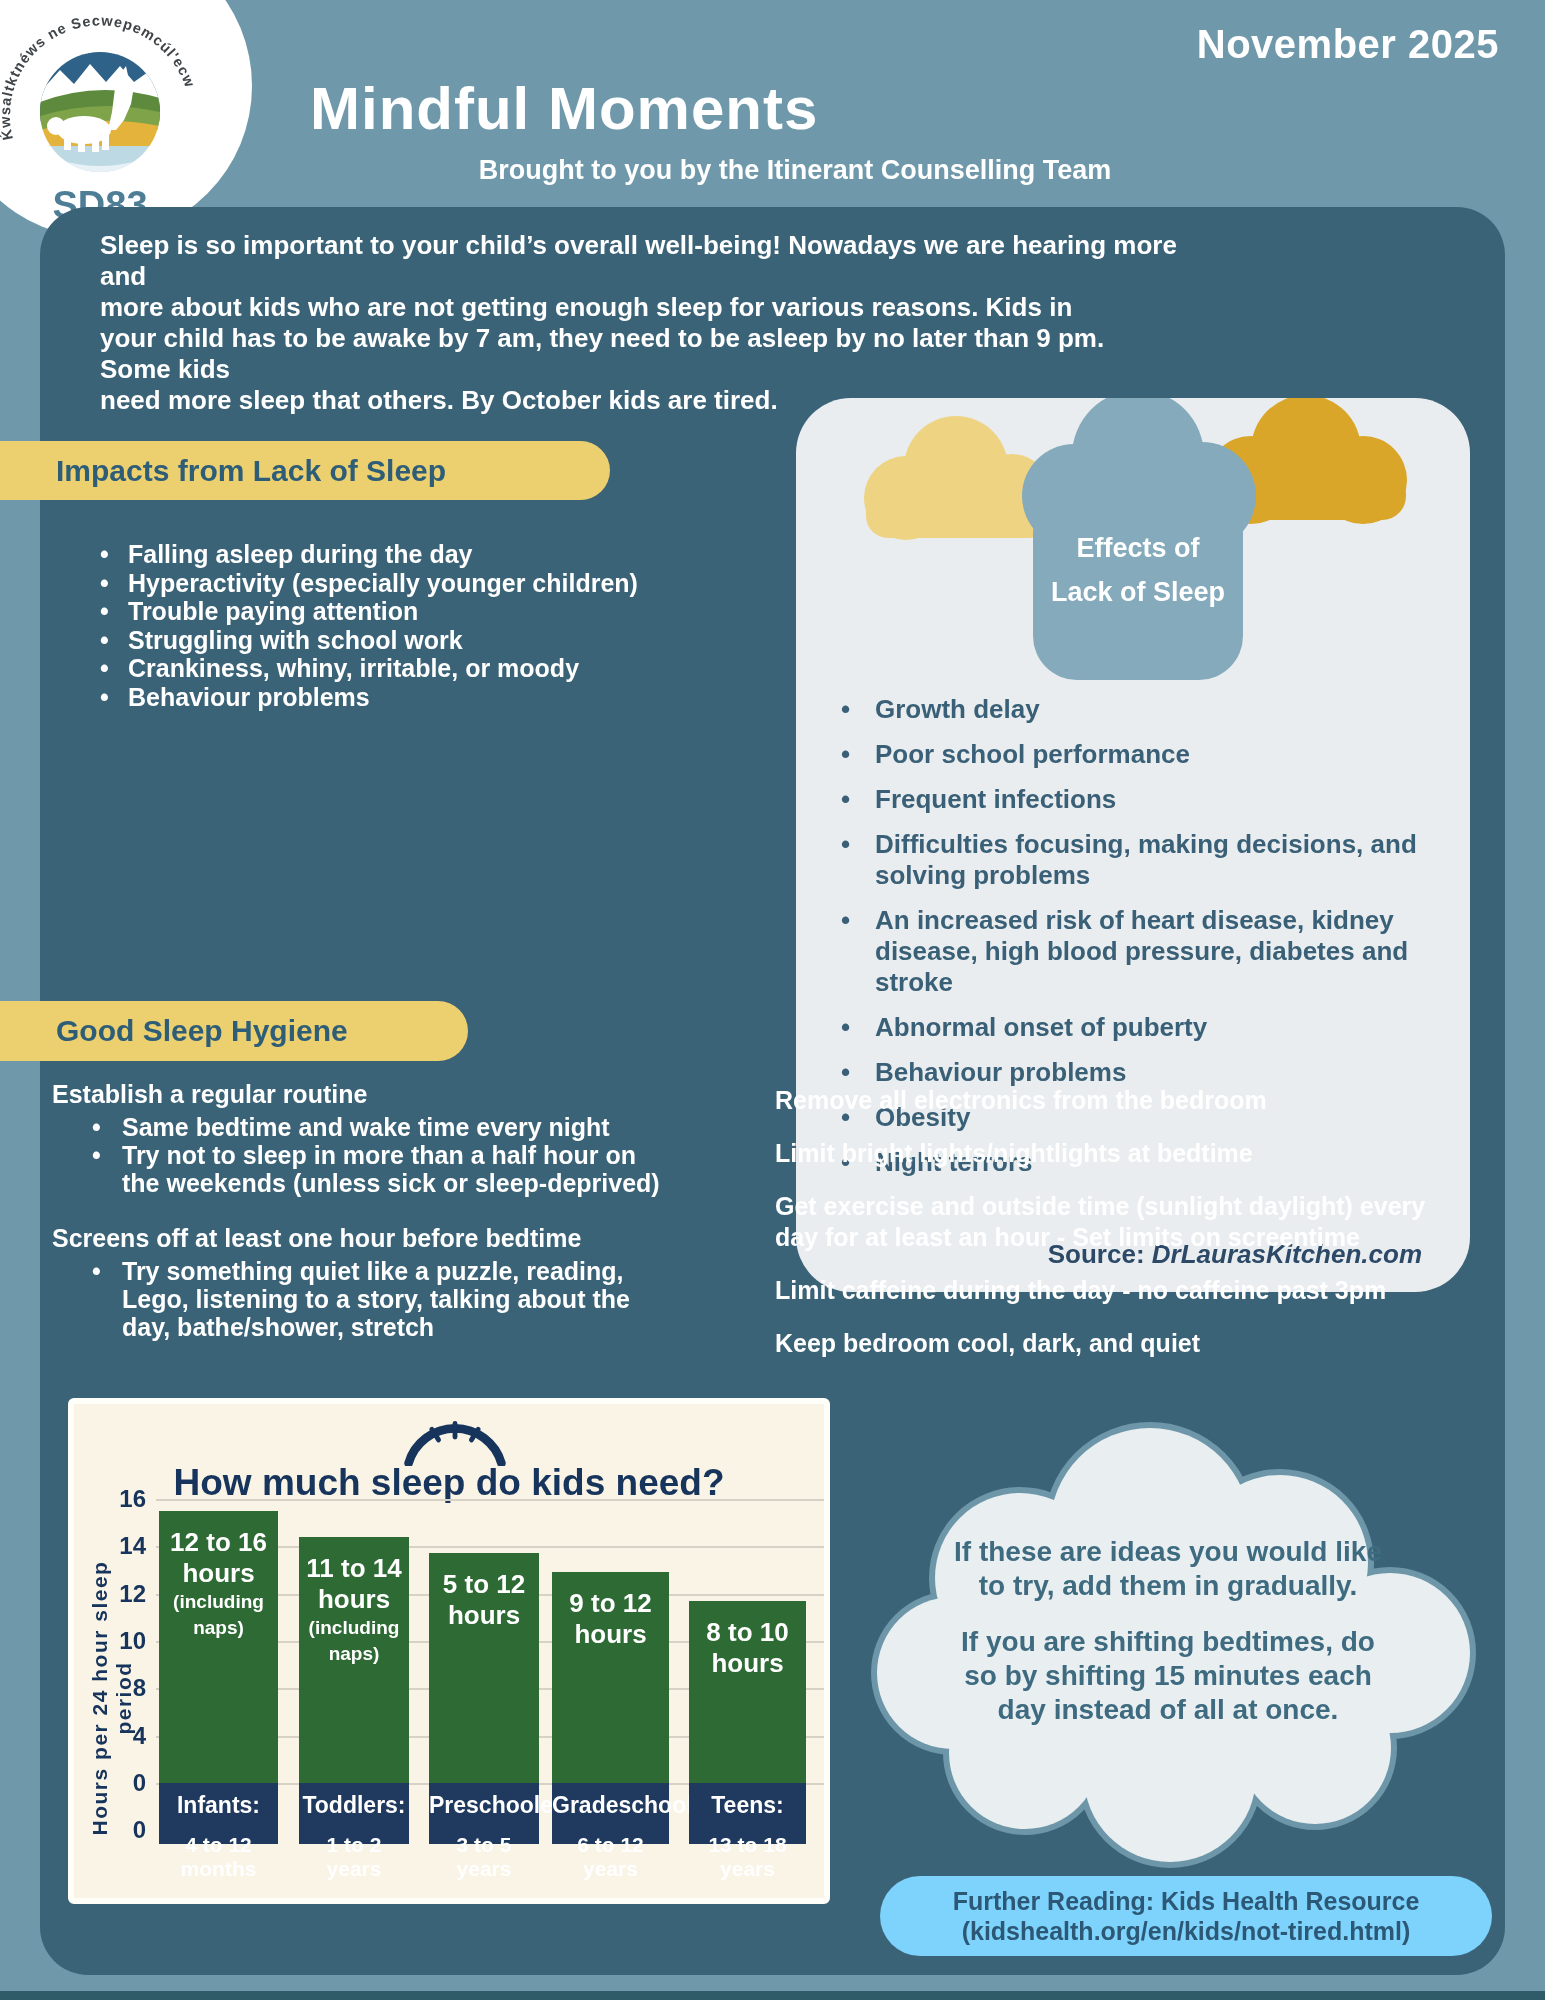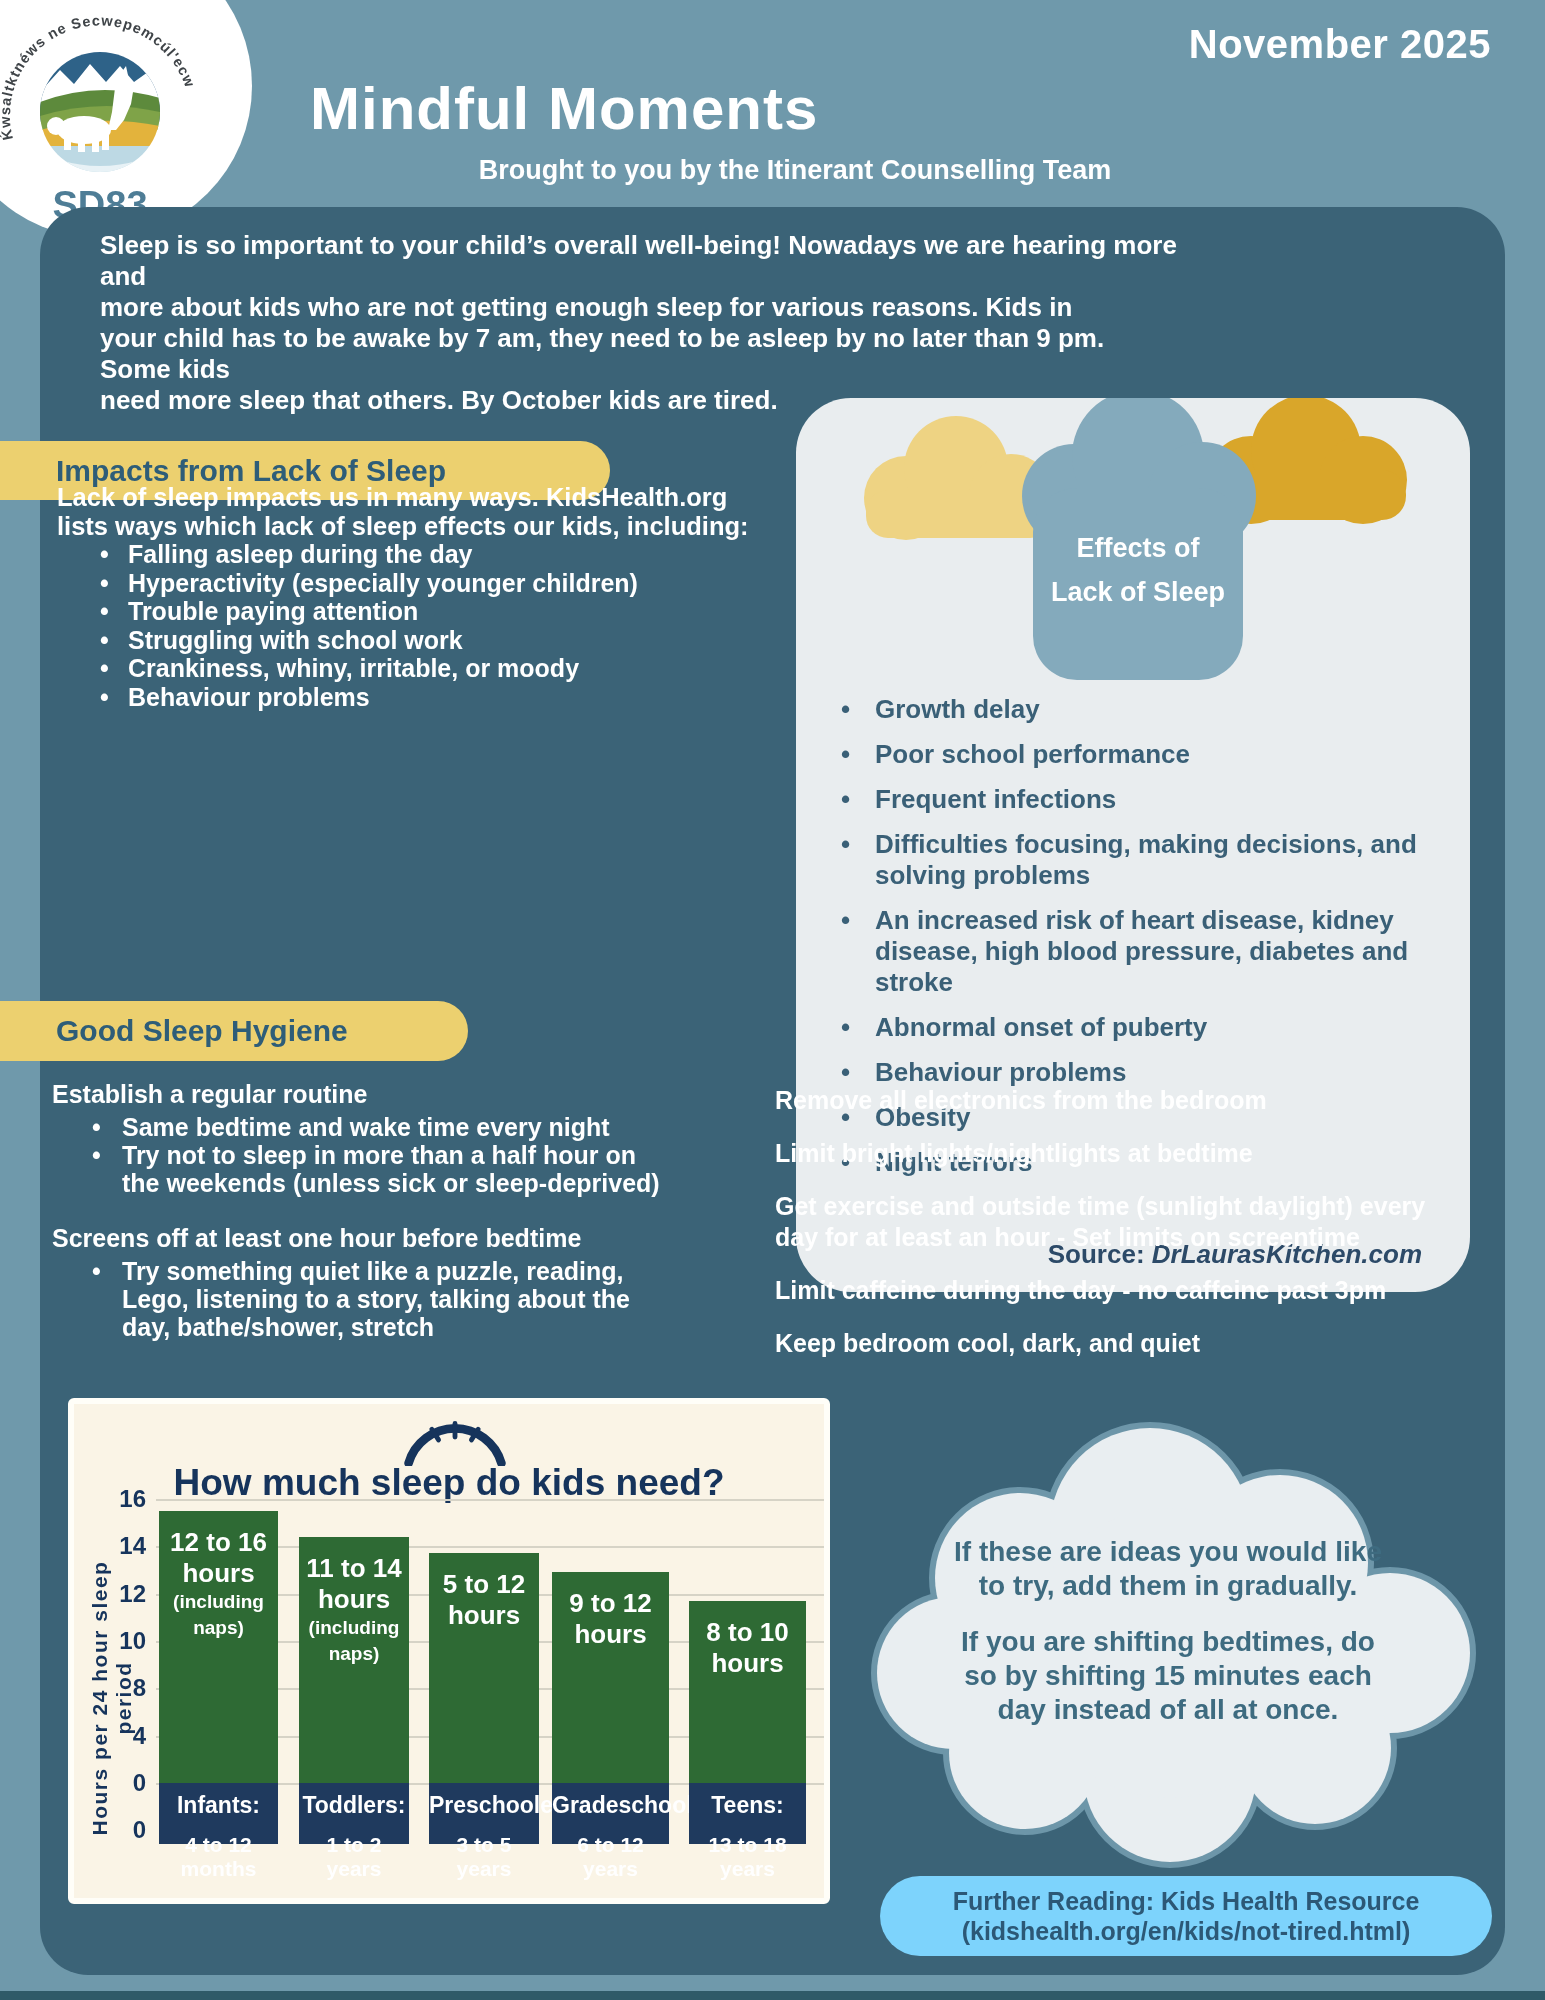--- a/index.html
+++ b/index.html
@@ -2,21 +2,21 @@
 <html><head>
 <meta charset="utf-8">
 <style>
   html,body{margin:0;padding:0;background:#4a7487;}
   #page{
     position:relative;width:1545px;height:2000px;margin:0 auto;
     background:#6f99ab;overflow:hidden;
     font-family:"Liberation Sans",sans-serif;font-weight:bold;
   }
   
-  .date{position:absolute;top:22px;right:54px;font-size:40px;color:#fff;letter-spacing:.5px;text-align:right;}
+  .date{position:absolute;top:22px;right:46px;font-size:40px;color:#fff;letter-spacing:.5px;text-align:right;}
   .title{position:absolute;top:74px;left:310px;width:970px;
          font-size:60px;color:#fff;letter-spacing:1px;}
   .subtitle{position:absolute;top:155px;left:310px;width:970px;text-align:center;
          font-size:27px;color:#fff;}
   .logo-circle{position:absolute;left:-52px;top:-66px;width:304px;height:304px;border-radius:50%;
          background:#fff;}
   
   .panel{position:absolute;left:40px;top:207px;width:1465px;height:1768px;
          background:#3b6377;border-radius:48px;}
   .bottom-strip{position:absolute;left:0;top:1991px;width:1545px;height:9px;background:#2f5a68;}
@@ -131,24 +131,20 @@
   <div class="intro" id="intro">
       <div class="line">Sleep is so important to your child’s overall well-being! Nowadays we are hearing more and</div>
       <div class="line">more about kids who are not getting enough sleep for various reasons. Kids in</div>
       <div class="line">your child has to be awake by 7 am, they need to be asleep by no later than 9 pm. Some kids</div>
       <div class="line">need more sleep that others. By October kids are tired.</div>
     </div>
 
   <div class="pill impacts">
     <span>Impacts from Lack of Sleep</span>
   </div>
-  <div class="impacts-intro" id="impactsIntro">
-      <div class="line">Lack of sleep impacts us in many ways. KidsHealth.org</div>
-      <div class="line">lists ways which lack of sleep effects our kids, including:</div>
-    </div>
   <div class="blist impacts-bullets" id="impactsBullets">
       <div class="li">
         <span class="dot">•</span>
         <span class="txt">Falling asleep during the day</span>
       </div>
       <div class="li">
         <span class="dot">•</span>
         <span class="txt">Hyperactivity (especially younger children)</span>
       </div>
       <div class="li">

